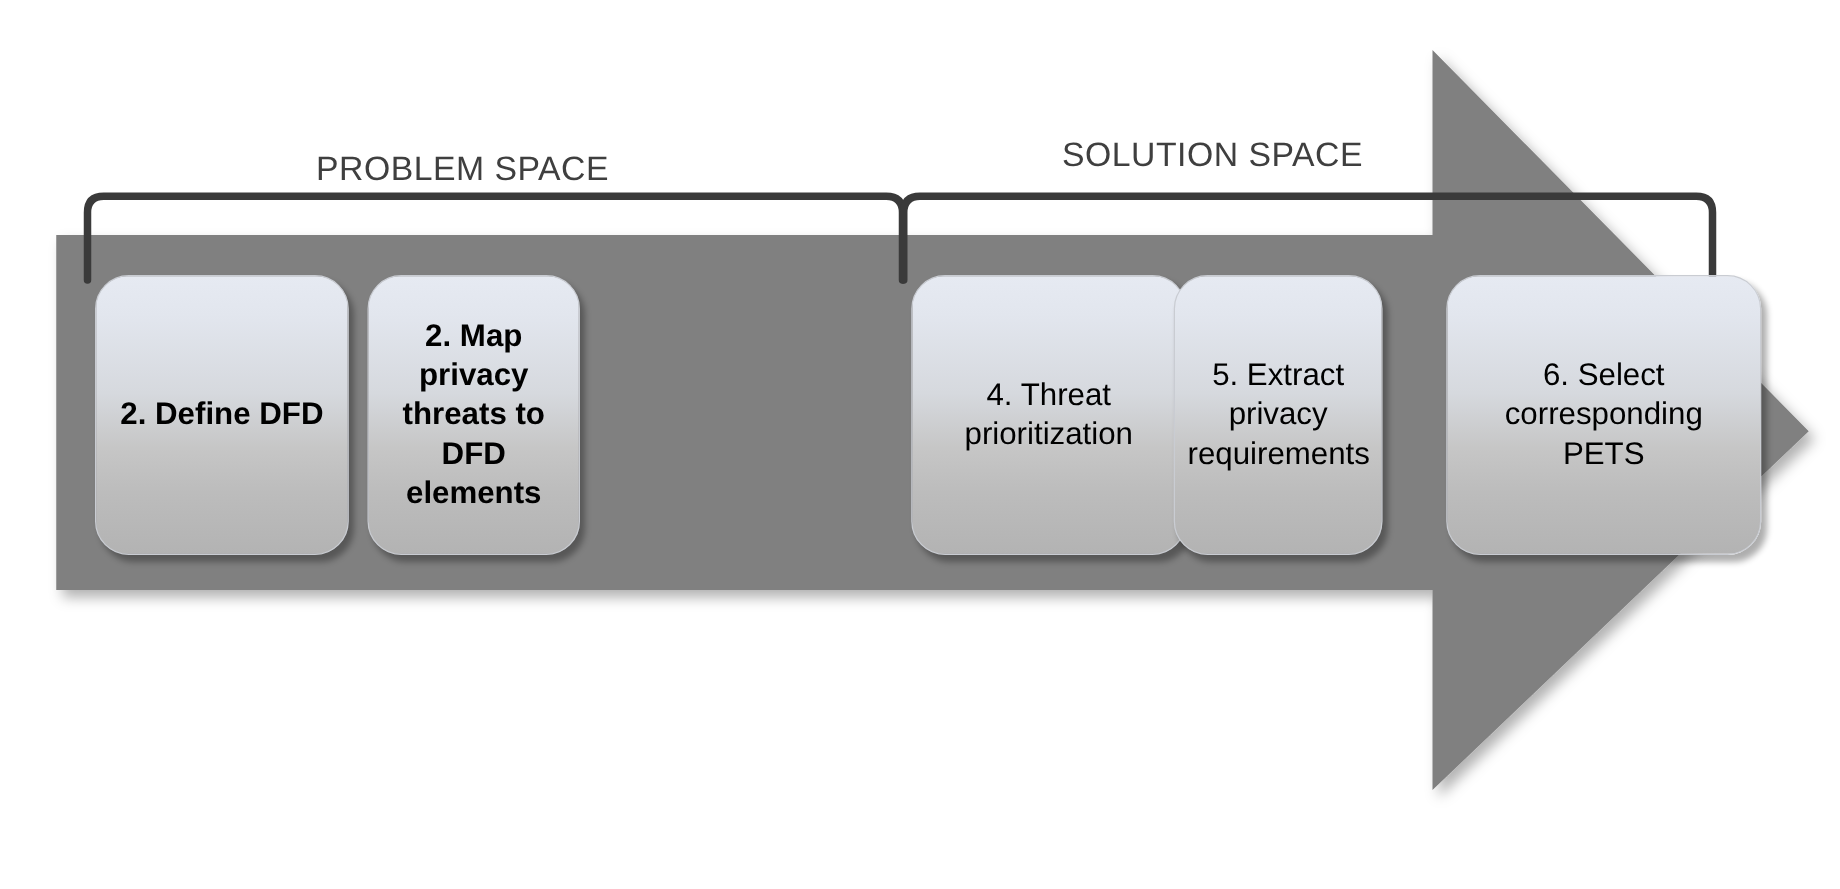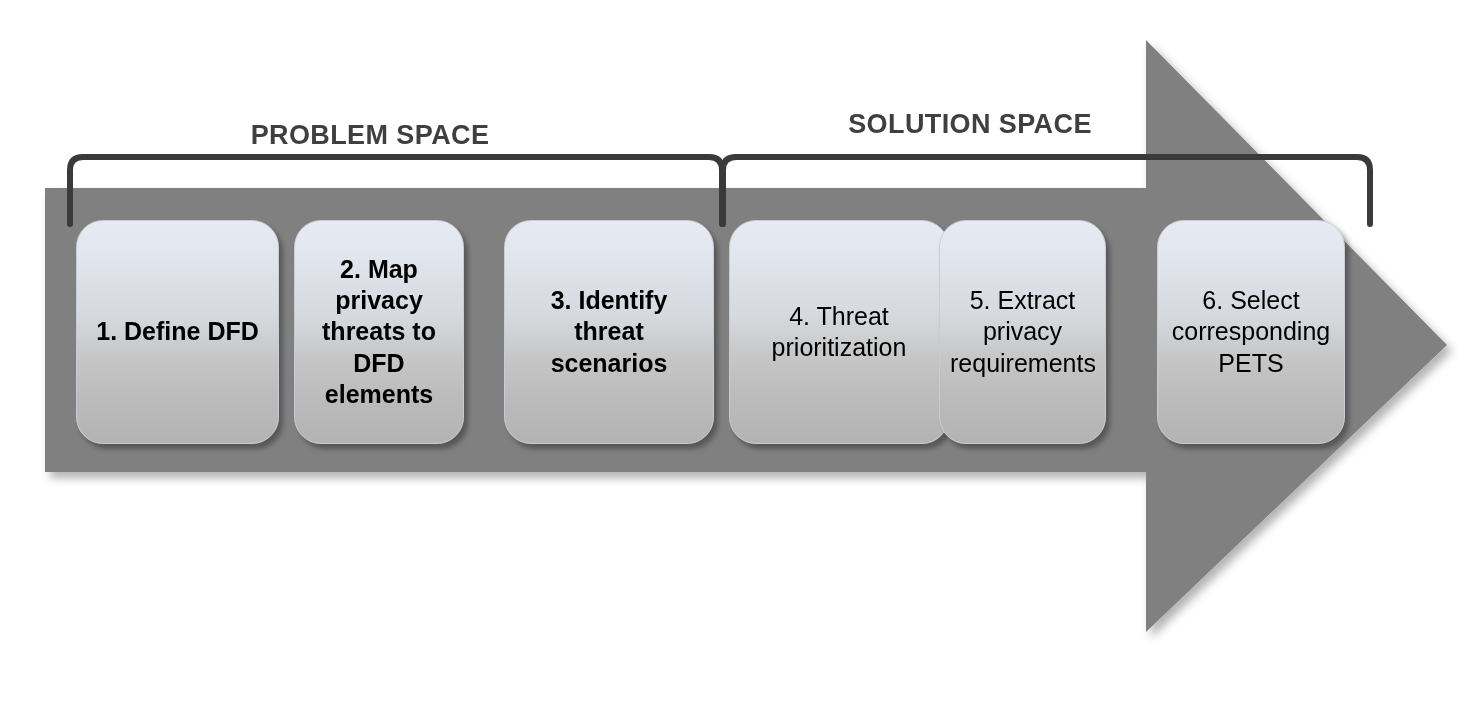--- a/index.html
+++ b/index.html
@@ -27,21 +27,21 @@
     width: 1472px;
     height: 711px;
   }
 
   
   .span-label {
     position: absolute;
     color: #3f3f3f;
     font-size: 27px;
     letter-spacing: 0.4px;
-    font-weight: 700;
+    font-weight: 400;
     white-space: nowrap;
     text-align: center;
   }
   #label-problem-space { left: 170px; top: 120px; width: 400px; }
   #label-solution-space { left: 770px; top: 109px; width: 400px; }
 
   #brackets-svg {
     position: absolute;
     left: 0;
     top: 0;
@@ -78,21 +78,21 @@
     width: 100%;
   }
   .step-label.bold { font-weight: bold; }
   .step-label.normal { font-weight: normal; }
 
   #step-1 { left: 76px;   width: 203px; }
   #step-2 { left: 294px;  width: 170px; }
   #step-3 { left: 504px;  width: 210px; }
   #step-4 { left: 729px;  width: 220px; }
   #step-5 { left: 939px;  width: 167px; }
-  #step-6 { left: 1157px; width: 188px; }
+  #step-6 { left: 1157px; width: 252px; }
 </style>
 </head>
 <body>
 
 <div id="canvas">
 
   <svg id="arrow-svg" viewBox="0 0 1472 711" aria-hidden="true">
     <defs>
       <filter id="arrowShadow" x="-20%" y="-20%" width="150%" height="150%">
         <feDropShadow dx="5" dy="6" stdDeviation="5" flood-color="#000000" flood-opacity="0.30"></feDropShadow>
@@ -106,30 +106,27 @@
     <path d="M 70 224 L 70 170 Q 70 157 83 157 L 709 157 Q 722 157 722 170 L 722 224" fill="none" stroke="#3a3a3a" stroke-width="6" stroke-linecap="round"></path>
 
     <path d="M 723 224 L 723 170 Q 723 157 736 157 L 1357 157 Q 1370 157 1370 170 L 1370 224" fill="none" stroke="#3a3a3a" stroke-width="6" stroke-linecap="round"></path>
   </svg>
 
   <div class="span-label" id="label-problem-space">PROBLEM SPACE</div>
 
   <div class="span-label" id="label-solution-space">SOLUTION SPACE</div>
 
   <div class="step-box" id="step-1">
-    <span class="step-label bold">1. Define DFD</span>
+    <span class="step-label bold">2. Define DFD</span>
   </div>
 
   <div class="step-box" id="step-2">
     <span class="step-label bold">2. Map privacy threats to DFD elements</span>
   </div>
 
-  <div class="step-box" id="step-3">
-    <span class="step-label bold">3. Identify threat scenarios</span>
-  </div>
 
   <div class="step-box" id="step-4">
     <span class="step-label normal">4. Threat prioritization</span>
   </div>
 
   <div class="step-box" id="step-5">
     <span class="step-label normal">5. Extract privacy requirements</span>
   </div>
 
   <div class="step-box" id="step-6">

